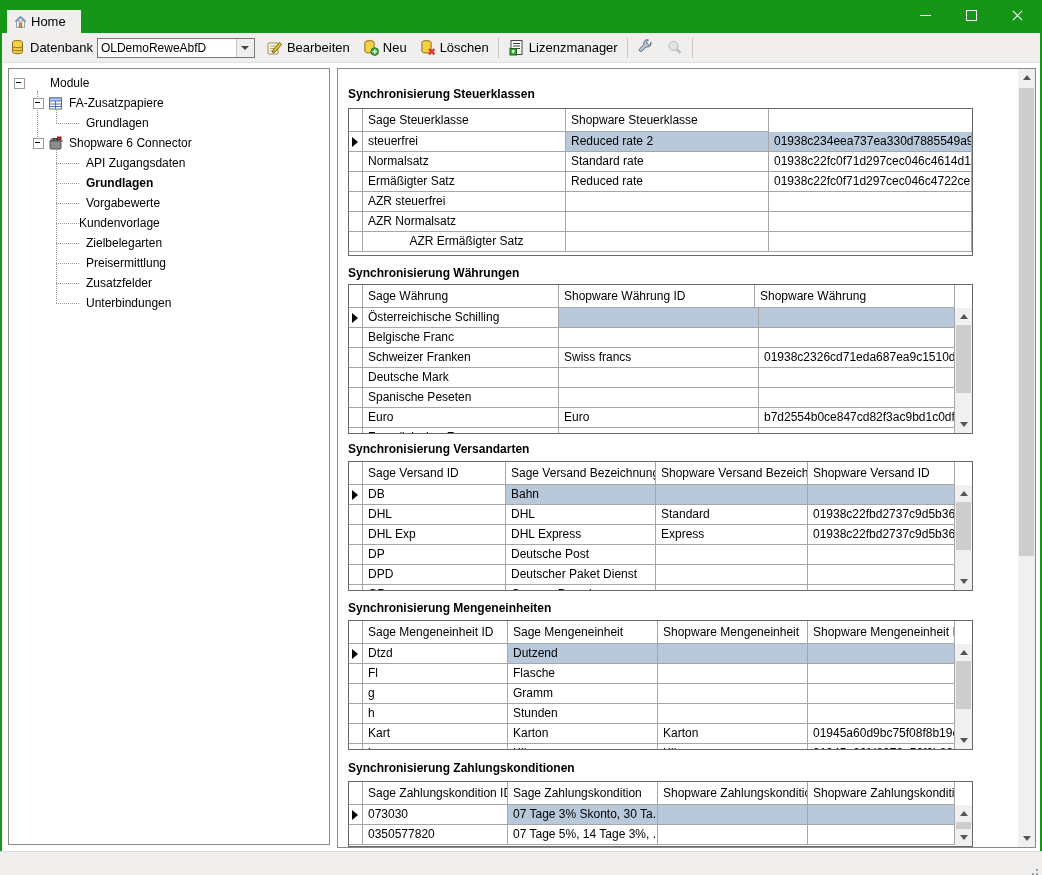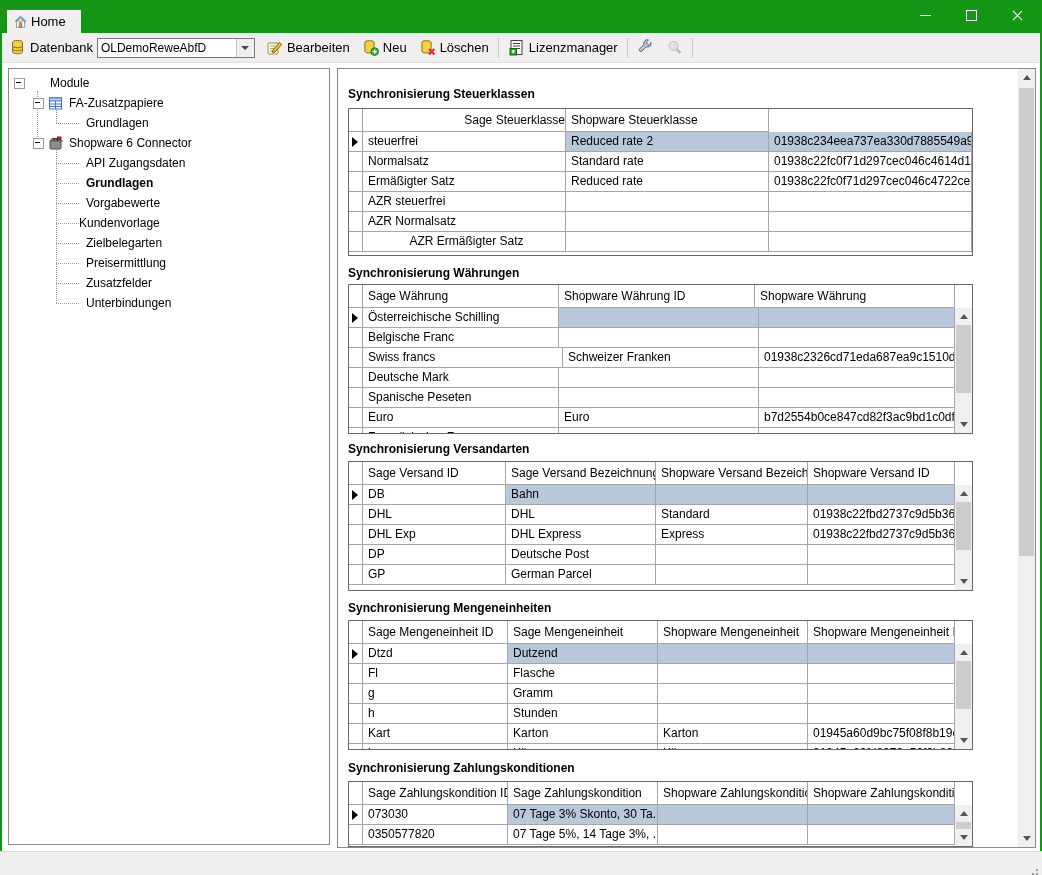--- a/index.html
+++ b/index.html
@@ -236,21 +236,21 @@
         </div>
       <div class="sb-thumb" style="top:19px;height:468px;"></div>
       <div class="sb-btn down">
           <span class="chev-down"></span>
         </div>
     </div>
   <div class="section-title" style="top: 18px;">Synchronisierung Steuerklassen</div>
       <div class="dgv" style="top: 39px; height: 148px;">
         <div class="dgv-head">
           <div class="gutter" style="height: 23px;"></div>
-          <div class="hcell" style="width: 203px; flex: 0 0 203px; text-align: right;">Sage Steuerklasse</div>
+          <div class="hcell" style="width: 203px; flex: 0 0 203px;">Sage Steuerklasse</div>
           <div class="hcell" style="width: 203px; flex: 0 0 203px;">Shopware Steuerklasse</div>
         </div>
         <div class="dgv-row">
           <div class="gutter">
             <span class="row-arrow"></span>
           </div>
           <div class="cell" style="width: 203px; flex: 0 0 203px;">steuerfrei</div>
           <div class="cell hl" style="width: 203px; flex: 0 0 203px;">Reduced rate 2</div>
           <div class="cell hl" style="width: 203px; flex: 0 0 203px;">01938c234eea737ea330d7885549a96c</div>
         </div>
@@ -302,22 +302,22 @@
           <div class="cell hl" style="width: 196px; flex: 0 0 196px;"></div>
         </div>
         <div class="dgv-row">
           <div class="gutter"></div>
           <div class="cell" style="width: 196px; flex: 0 0 196px;">Belgische Franc</div>
           <div class="cell" style="width: 200px; flex: 0 0 200px;"></div>
           <div class="cell" style="width: 196px; flex: 0 0 196px;"></div>
         </div>
         <div class="dgv-row">
           <div class="gutter"></div>
+          <div class="cell" style="width: 196px; flex: 0 0 196px;">Schweizer Franken</div>
           <div class="cell" style="width: 200px; flex: 0 0 200px;">Swiss francs</div>
-          <div class="cell" style="width: 196px; flex: 0 0 196px;">Schweizer Franken</div>
           <div class="cell" style="width: 196px; flex: 0 0 196px;">01938c2326cd71eda687ea9c1510dd77</div>
         </div>
         <div class="dgv-row">
           <div class="gutter"></div>
           <div class="cell" style="width: 196px; flex: 0 0 196px;">Deutsche Mark</div>
           <div class="cell" style="width: 200px; flex: 0 0 200px;"></div>
           <div class="cell" style="width: 196px; flex: 0 0 196px;"></div>
         </div>
         <div class="dgv-row">
           <div class="gutter"></div>
@@ -381,20 +381,27 @@
         </div>
         <div class="dgv-row">
           <div class="gutter"></div>
           <div class="cell" style="width: 143px; flex: 0 0 143px;">DP</div>
           <div class="cell" style="width: 150px; flex: 0 0 150px;">Deutsche Post</div>
           <div class="cell" style="width: 152px; flex: 0 0 152px;"></div>
           <div class="cell" style="width: 147px; flex: 0 0 147px;"></div>
         </div>
         <div class="dgv-row">
           <div class="gutter"></div>
+          <div class="cell" style="width: 143px; flex: 0 0 143px;">DPD</div>
+          <div class="cell" style="width: 150px; flex: 0 0 150px;">Deutscher Paket Dienst</div>
+          <div class="cell" style="width: 152px; flex: 0 0 152px;"></div>
+          <div class="cell" style="width: 147px; flex: 0 0 147px;"></div>
+        </div>
+        <div class="dgv-row">
+          <div class="gutter"></div>
           <div class="cell" style="width: 143px; flex: 0 0 143px;">GP</div>
           <div class="cell" style="width: 150px; flex: 0 0 150px;">German Parcel</div>
           <div class="cell" style="width: 152px; flex: 0 0 152px;"></div>
           <div class="cell" style="width: 147px; flex: 0 0 147px;"></div>
         </div>
         <div class="vsb">
           <div class="sb-btn up">
             <span class="chev-up"></span>
           </div>
           <div class="sb-thumb" style="top:17px;height:48px;"></div>

